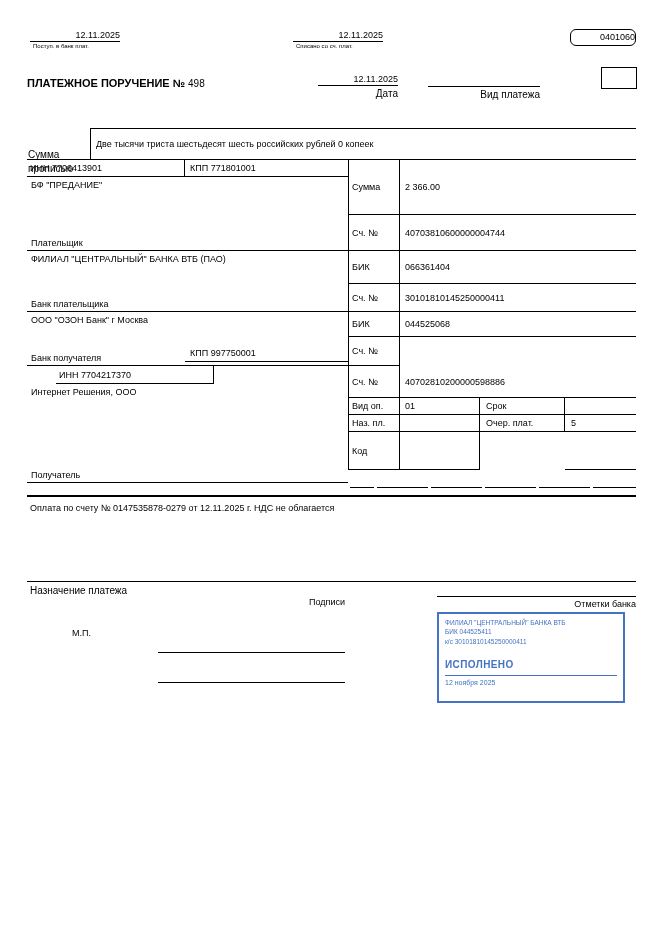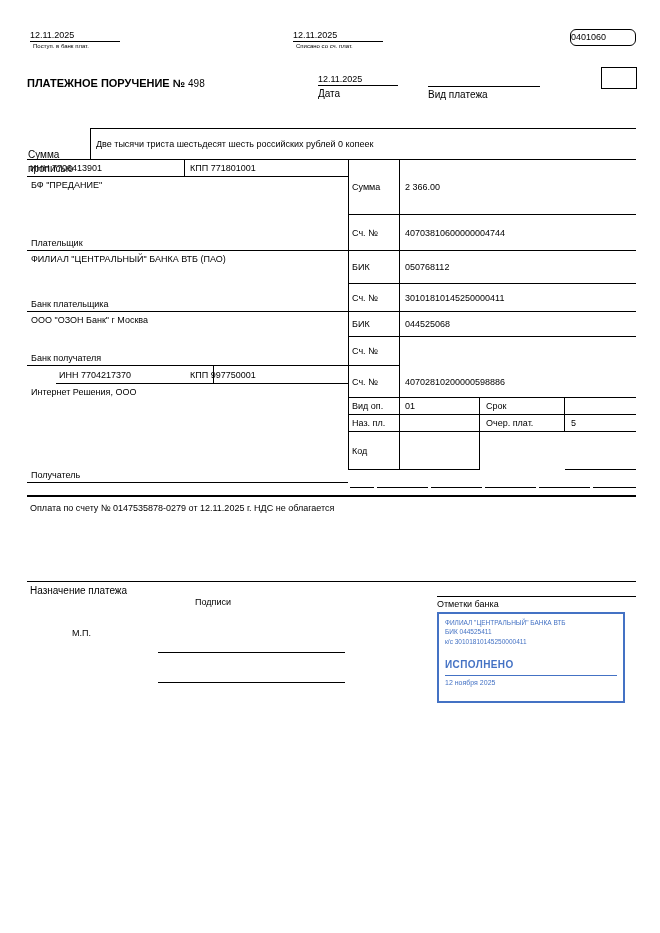--- a/index.html
+++ b/index.html
@@ -4,21 +4,21 @@
 <style>
   html,body{margin:0;padding:0;background:#ffffff;}
   .page{position:relative;width:660px;height:933px;background:#fff;
         font-family:"Liberation Sans","DejaVu Sans",sans-serif;font-size:9px;color:#000;overflow:hidden;}
   .abs{position:absolute;box-sizing:border-box;}
   .bb{border-bottom:1px solid #000;}
   .bt{border-top:1px solid #000;}
   .bl{border-left:1px solid #000;}
   .br{border-right:1px solid #000;}
   .box{border:1px solid #000;}
-  .center{text-align:left;}
+  .center{text-align:right;}
   .vc{display:flex;align-items:center;}
   .tiny{font-size:6px;}
   .sm{font-size:10px;}
   .sec-name{padding:3px 4px 0 4px;}
   .sec-label{position:absolute;left:4px;bottom:2px;}
   .lblcell{padding-left:3px;}
   .valcell{padding-left:5px;}
   #stamp{border:2px solid #4472c4;color:#4472c4;padding:4px 6px;}
   .stamp-sm{font-size:6.5px;line-height:1.45;}
   .stamp-status{font-size:10px;font-weight:bold;margin-top:13px;letter-spacing:0.4px;}
@@ -72,35 +72,35 @@
     <div class="sec-name">ФИЛИАЛ "ЦЕНТРАЛЬНЫЙ" БАНКА ВТБ (ПАО)</div>
     <div class="sec-label">Банк плательщика</div>
   </div>
 
   <div class="abs bb" style="left:27px;top:312px;width:321px;height:54px;">
     <div class="sec-name">ООО "ОЗОН Банк" г Москва</div>
     <div class="sec-label">Банк получателя</div>
   </div>
 
   <div class="abs bb br vc lblcell" style="left:32px;top:366px;width:158px;height:18px;margin-left:24px;">ИНН 7704217370</div>
-  <div class="abs bb vc valcell" style="left:185px;top:366px;width:163px;height:18px;">КПП 997750001</div>
+  <div class="abs bb vc valcell" style="left:185px;top:344px;width:163px;height:18px;">КПП 997750001</div>
 
   <div class="abs bb" style="left:27px;top:384px;width:321px;height:99px;">
     <div class="sec-name">Интернет Решения, ООО</div>
     <div class="sec-label">Получатель</div>
   </div>
 
   <div class="abs bl br bb vc lblcell" style="left:348px;top:160px;width:52px;height:55px;">Сумма</div>
   <div class="abs bb vc valcell" style="left:400px;top:160px;width:236px;height:55px;">2 366.00</div>
 
   <div class="abs bl br bb vc lblcell" style="left:348px;top:215px;width:52px;height:36px;">Сч. №</div>
   <div class="abs bb vc valcell" style="left:400px;top:215px;width:236px;height:36px;">40703810600000004744</div>
 
   <div class="abs bl br bb vc lblcell" style="left:348px;top:251px;width:52px;height:33px;">БИК</div>
-  <div class="abs bb vc valcell" style="left:400px;top:251px;width:236px;height:33px;">050768112</div>
+  <div class="abs bb vc valcell" style="left:400px;top:251px;width:236px;height:33px;">066361404</div>
 
   <div class="abs bl br bb vc lblcell" style="left:348px;top:284px;width:52px;height:28px;">Сч. №</div>
   <div class="abs bb vc valcell" style="left:400px;top:284px;width:236px;height:28px;">30101810145250000411</div>
 
   <div class="abs bl br bb vc lblcell" style="left:348px;top:312px;width:52px;height:25px;">БИК</div>
   <div class="abs bb vc valcell" style="left:400px;top:312px;width:236px;height:25px;">044525068</div>
 
   <div class="abs bl br bb vc lblcell" style="left:348px;top:337px;width:52px;height:29px;">Сч. №</div>
 
   <div class="abs bl br bb vc lblcell" style="left:348px;top:366px;width:52px;height:32px;">Сч. №</div>

